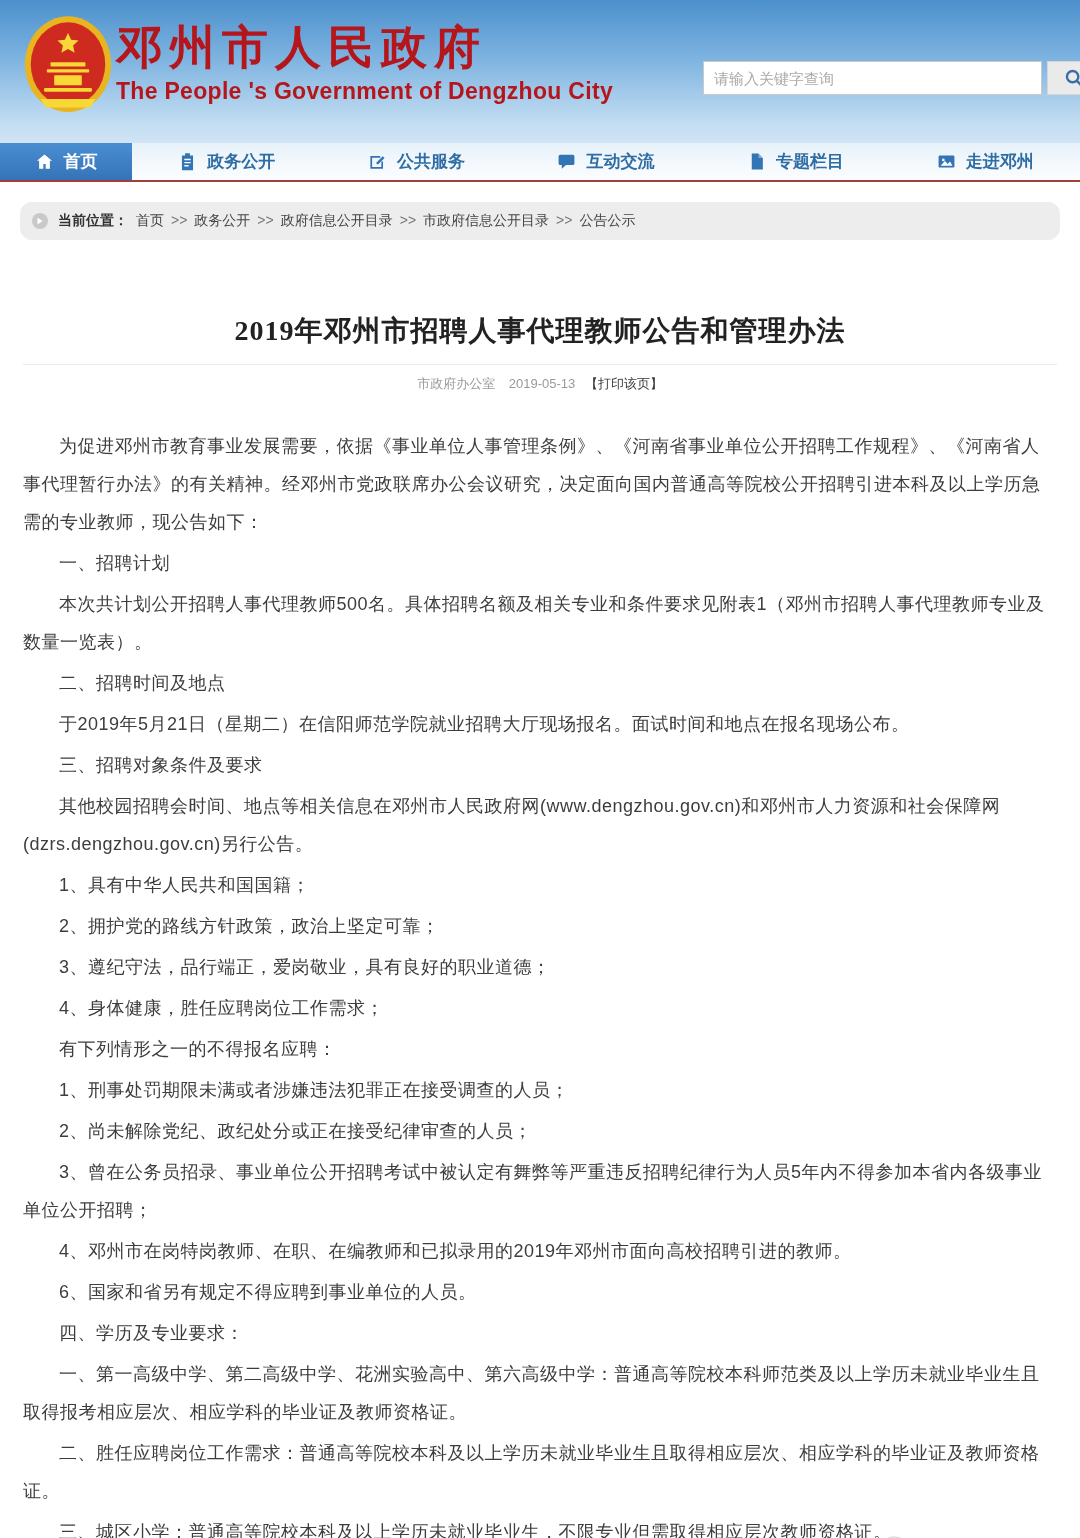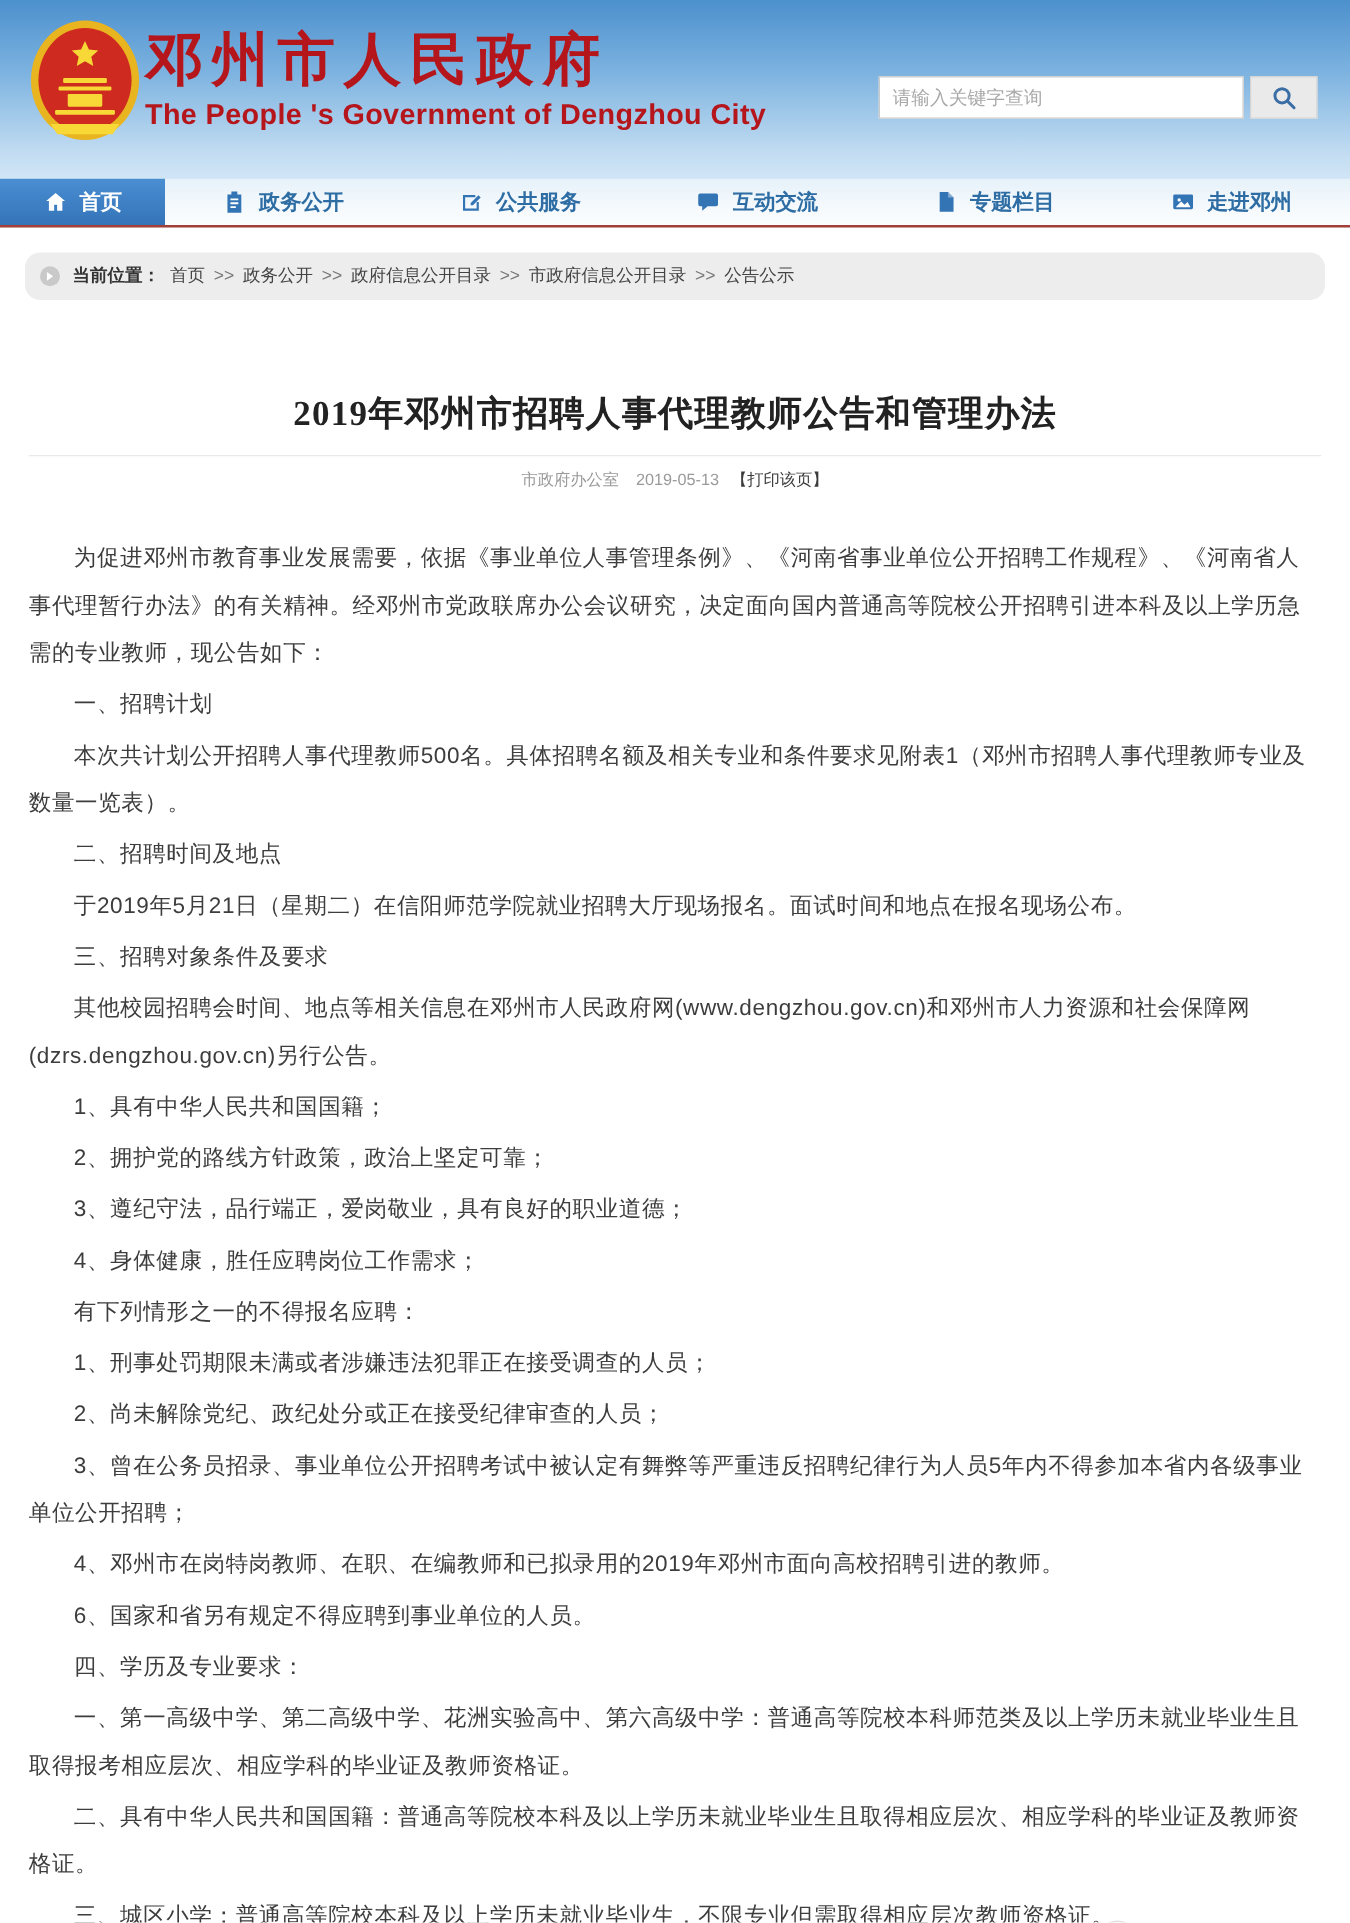--- a/index.html
+++ b/index.html
@@ -18,21 +18,21 @@
   .emblem svg { width: 100%; height: 100%; display: block; }
   .brand { position: absolute; left: 116px; top: 22px; color: #b5161c; }
   .site-name {
     font-family: "Liberation Serif", serif; font-size: 46px; font-weight: bold;
     letter-spacing: 7px; line-height: 1.15; white-space: nowrap;
   }
   .site-name-en { font-size: 23px; font-weight: bold; margin-top: 3px; letter-spacing: 0.3px; }
 
   .search { position: absolute; left: 703px; top: 61px; display: flex; gap: 5px; }
   .search-input {
-    width: 292px; height: 34px; border: 1px solid #c9c9c9; padding: 0 10px;
+    width: 339px; height: 34px; border: 1px solid #c9c9c9; padding: 0 10px;
     font-size: 15px; color: #333; background: #fff; outline: none;
     font-family: "Liberation Sans", sans-serif;
   }
   .search-input::placeholder { color: #a9a9a9; }
   .search-btn {
     width: 54px; height: 34px; background: #eaeaea; border: 1px solid #d5d5d5;
     display: flex; align-items: center; justify-content: center; cursor: pointer; padding: 0;
   }
   .search-btn svg { width: 22px; height: 22px; display: block; }
 
@@ -212,21 +212,21 @@
       <p>3、遵纪守法，品行端正，爱岗敬业，具有良好的职业道德；</p>
       <p>4、身体健康，胜任应聘岗位工作需求；</p>
       <p>有下列情形之一的不得报名应聘：</p>
       <p>1、刑事处罚期限未满或者涉嫌违法犯罪正在接受调查的人员；</p>
       <p>2、尚未解除党纪、政纪处分或正在接受纪律审查的人员；</p>
       <p>3、曾在公务员招录、事业单位公开招聘考试中被认定有舞弊等严重违反招聘纪律行为人员5年内不得参加本省内各级事业单位公开招聘；</p>
       <p>4、邓州市在岗特岗教师、在职、在编教师和已拟录用的2019年邓州市面向高校招聘引进的教师。</p>
       <p>6、国家和省另有规定不得应聘到事业单位的人员。</p>
       <p>四、学历及专业要求：</p>
       <p>一、第一高级中学、第二高级中学、花洲实验高中、第六高级中学：普通高等院校本科师范类及以上学历未就业毕业生且取得报考相应层次、相应学科的毕业证及教师资格证。</p>
-      <p>二、具有中华人民共和国国籍：普通高等院校本科及以上学历未就业毕业生且取得相应层次、相应学科的毕业证及教师资格证。</p>
+      <p>二、胜任应聘岗位工作需求：普通高等院校本科及以上学历未就业毕业生且取得相应层次、相应学科的毕业证及教师资格证。</p>
       <p>三、城区小学：普通高等院校本科及以上学历未就业毕业生，不限专业但需取得相应层次教师资格证。</p>
     </div>
 </main>
 
 <div class="watermark">
   <span class="wm-icon">
     <svg viewBox="0 0 48 42">
       <ellipse cx="18" cy="14.5" rx="14" ry="11.5" fill="#ffffff" stroke="#dedede" stroke-width="1.4"></ellipse>
       <path d="M10 23.5 7.5 30l8-4.2z" fill="#ffffff" stroke="#dedede" stroke-width="1"></path>
       <circle cx="13" cy="12.5" r="1.6" fill="#dedede"></circle>

